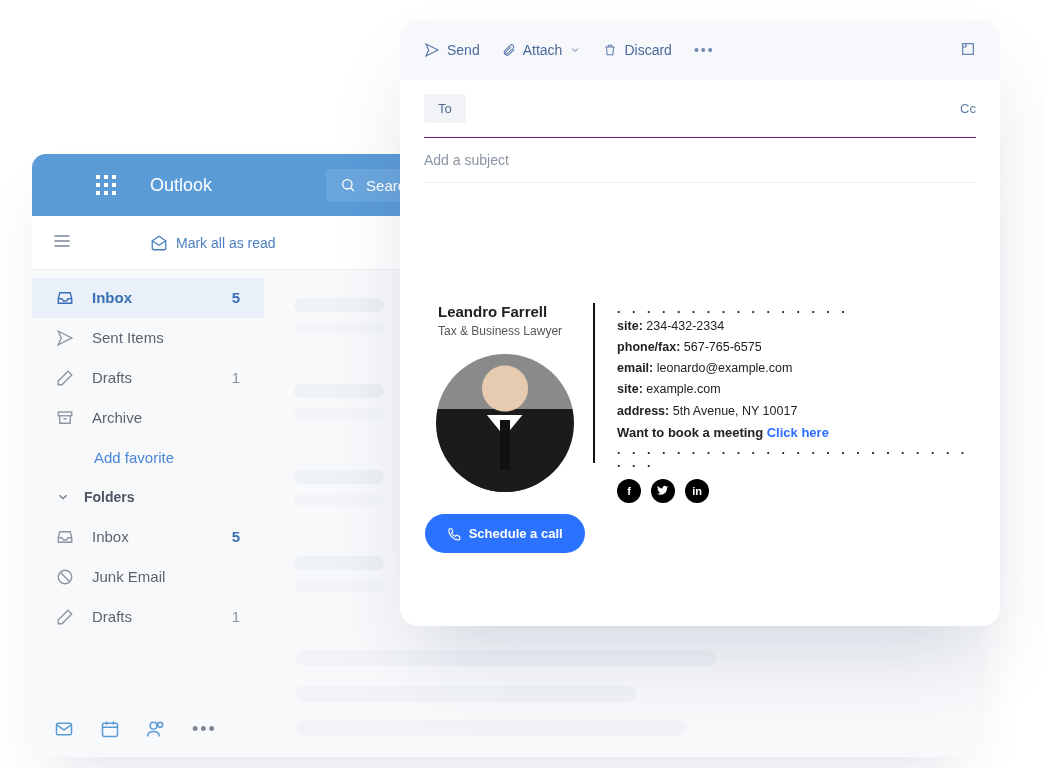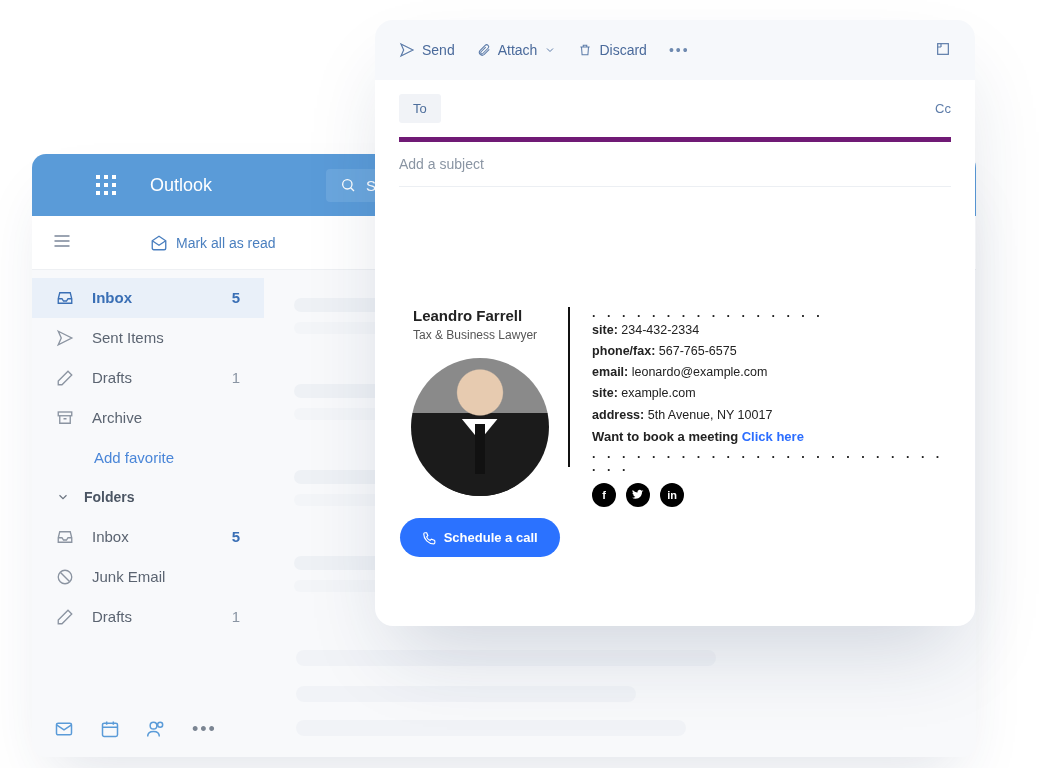--- a/index.html
+++ b/index.html
@@ -42,33 +42,33 @@
   .bottom-nav svg{stroke:#5a9bd8;}
   .bottom-nav .dots{color:#7b8592;font-size:18px;letter-spacing:2px;}
 
   .placeholder-list{ flex:1; padding:28px 30px; display:flex; flex-direction:column; gap:14px;}
   .ph-block { height:72px; }
   .ph-block .l1{ height:14px; background:#eef1f5; border-radius:8px; margin-bottom:10px; }
   .ph-block .l2{ height:12px; background:#f3f5f8; border-radius:7px; width:80%; }
 
   
   .compose {
-    position:absolute; left:375px; top:20px; width:600px; height:606px;
+    position:absolute; left:400px; top:20px; width:600px; height:606px;
     background:#fff; border-radius:18px;
     box-shadow: 0 40px 80px -20px rgba(30,50,90,0.18);
     overflow:hidden;
     display:flex; flex-direction:column;
   }
   .c-toolbar{ height:60px; background:#f6f8fb; display:flex; align-items:center; gap:22px; padding:0 24px; color:#4a6a9b; font-size:14px;}
   .c-toolbar .tb-item{display:flex;align-items:center;gap:7px;}
   .c-toolbar svg{stroke:#5d7ca9; fill:none;}
   .c-toolbar .dots{letter-spacing:2px; color:#6f8ab0;}
   .popout{margin-left:auto;}
   .c-body{ padding: 0 24px 20px; flex:1; }
-  .to-row{ display:flex; align-items:center; padding:14px 0; border-bottom:5px solid #701a75;}
+  .to-row{ display:flex; align-items:center; padding:14px 0; border-bottom:1px solid #701a75;}
   .to-btn{ background:#f1f3f7; color:#4e6e9c; font-size:13px; padding:7px 14px; border-radius:3px; border:none;}
   .cc{ margin-left:auto; color:#5d7ca9; font-size:13px;}
   .subject-row{ padding:14px 0; border-bottom:1px solid #eceff3; color:#8a95a3; font-size:14px;}
 
   .signature{ margin-top:120px; display:flex; gap:0;justify-content:center; }
   .sig-left{ width:178px; display:flex; flex-direction:column; align-items:center; }
   .sig-name{ font-family: Verdana, sans-serif; font-weight:bold; color:#222; font-size:15px; text-align:left; align-self:flex-start; padding-left:14px;}
   .sig-title{ font-family: Verdana, sans-serif; color:#555; font-size:12px; align-self:flex-start; padding-left:14px; margin-top:4px;}
   .avatar{ width:138px; height:138px; border-radius:50%; margin-top:16px;
     background: radial-gradient(circle at 50% 25%, #e7cbb0 0 18%, transparent 19%),

